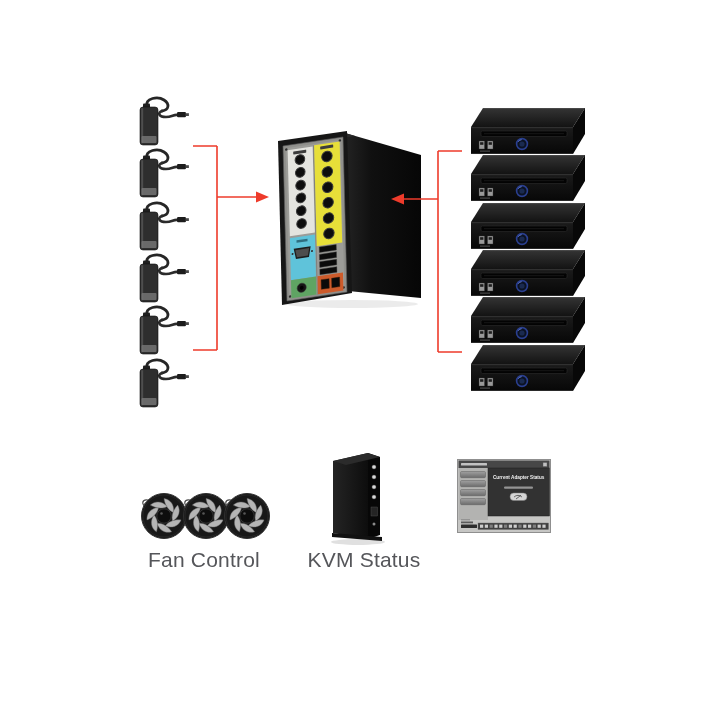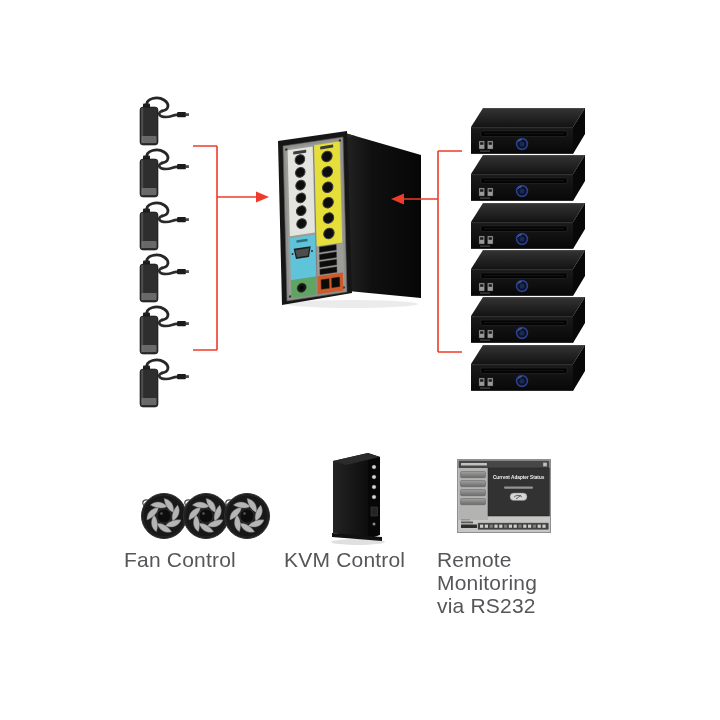--- a/index.html
+++ b/index.html
@@ -3,21 +3,21 @@
 <meta charset="utf-8">
 <style>
   html,body{margin:0;padding:0;background:#fff;}
   .canvas{position:relative;width:720px;height:720px;background:#fff;overflow:hidden;
           font-family:"Liberation Sans",sans-serif;}
   .layer{position:absolute;inset:0;}
   .abs{position:absolute;}
   .adapter{position:absolute;left:124px;width:70px;height:54px;}
   .computer{position:absolute;left:468px;width:122px;height:52px;}
   .fan{position:absolute;top:492px;width:48px;height:48px;}
-  .caption{position:absolute;top:548px;width:160px;text-align:left;
+  .caption{position:absolute;top:548px;width:160px;text-align:center;
            color:var(--caption,#55565a);font-size:21px;line-height:23px;letter-spacing:.2px;}
   .arrow-line{stroke:var(--arrow,#ee3b2b);stroke-width:1.6;fill:none;}
   .arrow-head{fill:var(--arrow,#ee3b2b);}
   .col-left{fill:var(--kvm-left,#e4e4df);}
   .col-right{fill:var(--kvm-right,#e7df39);}
   .col-serial{fill:var(--kvm-serial,#5fc3da);}
   .col-inlet{fill:var(--kvm-inlet,#5fa463);}
   .col-terminal{fill:var(--kvm-terminal,#cd5b2b);}
   .kvm-port{fill:#0d0d0d;stroke:#3a3a3a;stroke-width:1;}
   .pwr-ring{stroke:var(--pwr-btn,#2a3f8f);}
@@ -470,21 +470,16 @@
         <rect x="75.8" y="65.6" width="3.2" height="3.2" fill="#7f7f7f"></rect>
         <rect x="80.6" y="65.6" width="3.2" height="3.2" fill="#cdcdcd"></rect>
         <rect x="85.4" y="65.6" width="3.2" height="3.2" fill="#cdcdcd"></rect>
       </g>
   </svg>
 
   <div class="caption" style="left:124px">
     <div>Fan Control</div>
   </div>
   <div class="caption" style="left:284px">
-    <div>KVM Control</div>
+    <div>KVM Status</div>
   </div>
-  <div class="caption" style="left:437px">
-    <div>Remote</div>
-    <div>Monitoring</div>
-    <div>via RS232</div>
-  </div>
 
 </div>
 
 </body></html>

